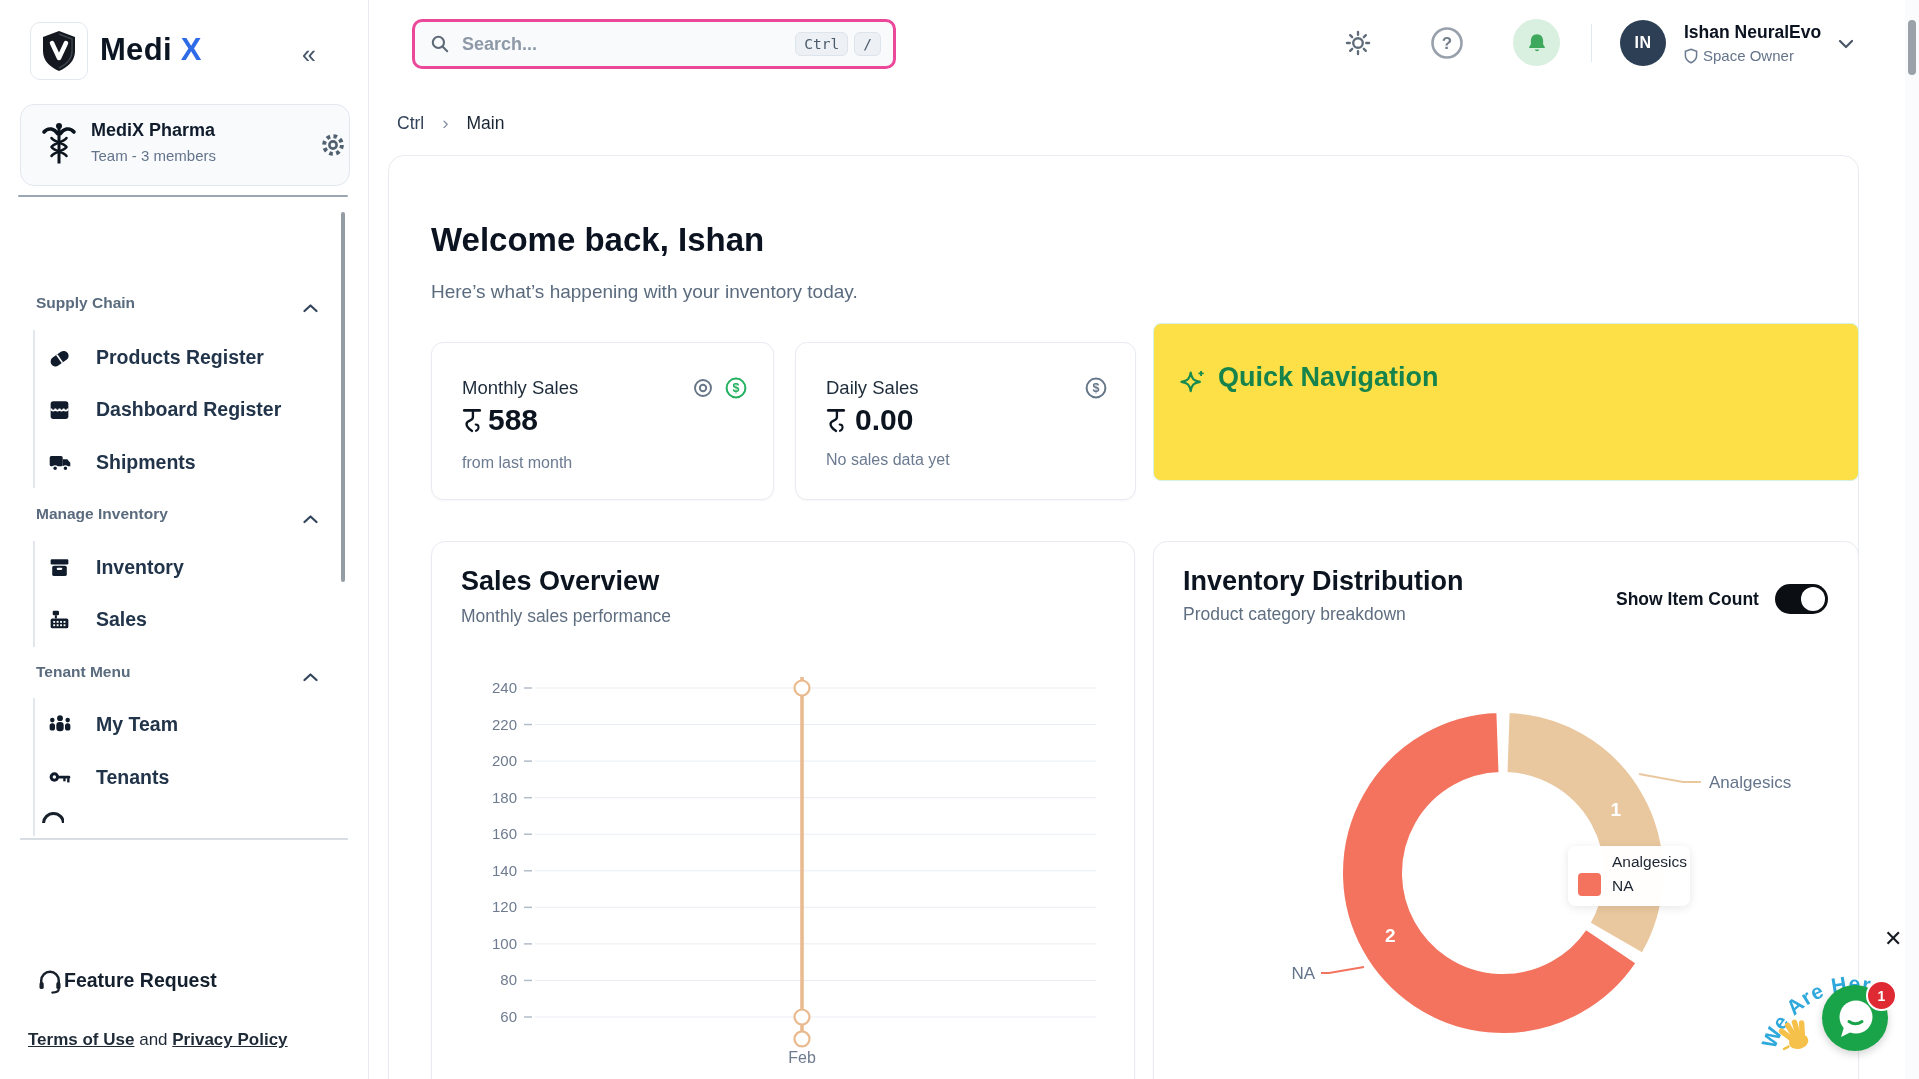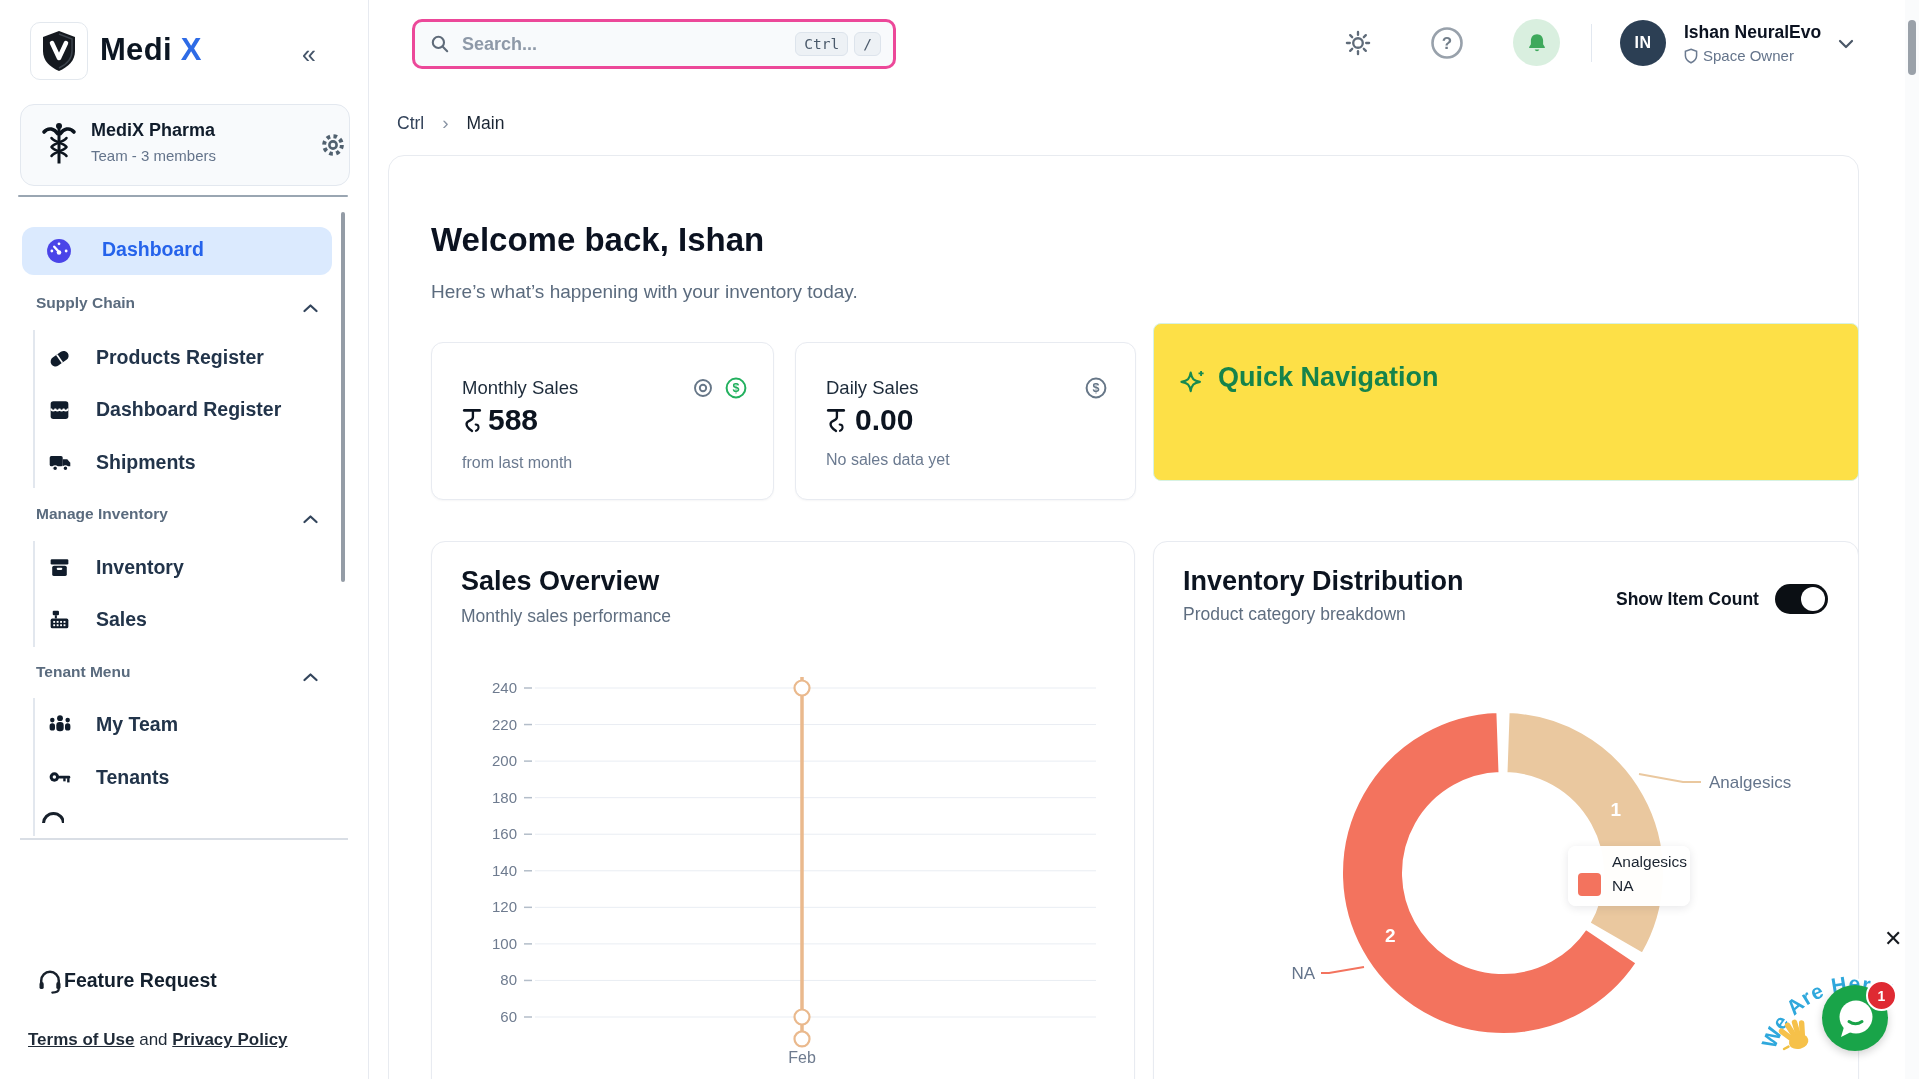--- a/index.html
+++ b/index.html
@@ -50,33 +50,20 @@
     <span class="abs" style="left:298px;top:26px;cursor:pointer">
       <svg width="28" height="28" viewBox="0 0 24 24">
         <circle cx="12" cy="12" r="7.6" fill="none" stroke="#51616f" stroke-width="3.4" stroke-dasharray="3.1 2.9"></circle>
         <circle cx="12" cy="12" r="3.1" fill="none" stroke="#51616f" stroke-width="2.2"></circle>
       </svg>
     </span>
   </div>
 
   <div class="abs" style="left:18px;top:195px;width:330px;height:2px;background:#9aa6b2;border-radius:2px"></div>
 
-  <div class="abs" style="left:22px;top:227px;width:310px;height:48px;background:#dbeafe;border-radius:12px;cursor:pointer">
-    <span class="abs" style="left:24px;top:11px">
-      <svg width="26" height="26" viewBox="0 0 24 24">
-        <circle cx="12" cy="12" r="11" fill="#4a44e8"></circle>
-        <circle cx="12" cy="5.4" r="1.3" fill="#fff"></circle>
-          <circle cx="5.4" cy="12" r="1.3" fill="#fff"></circle>
-          <circle cx="18.6" cy="12" r="1.3" fill="#fff"></circle>
-        <line x1="12" y1="13" x2="7.6" y2="8" stroke="#fff" stroke-width="2.2" stroke-linecap="round"></line>
-        <circle cx="12" cy="13.4" r="2.1" fill="#fff"></circle>
-      </svg>
-    </span>
-    <span class="abs" style="left:80px;top:11px;font-size:19.5px;font-weight:700;color:#2563eb">Dashboard</span>
-  </div>
 
   <div class="abs" style="left:341px;top:212px;width:4px;height:370px;background:#949ca6;border-radius:3px"></div>
 
   <div class="sect" style="top:294px">Supply Chain</div>
   <span class="abs" style="left:303px;top:299px">
     <svg width="15" height="9" viewBox="0 0 15 9">
         <polyline points="1.5,7 7.5,1.5 13.5,7" fill="none" stroke="#33455c" stroke-width="2.2" stroke-linecap="round" stroke-linejoin="round"></polyline>
       </svg></span>
   <div class="grule" style="top:330px;height:158px"></div>
 

